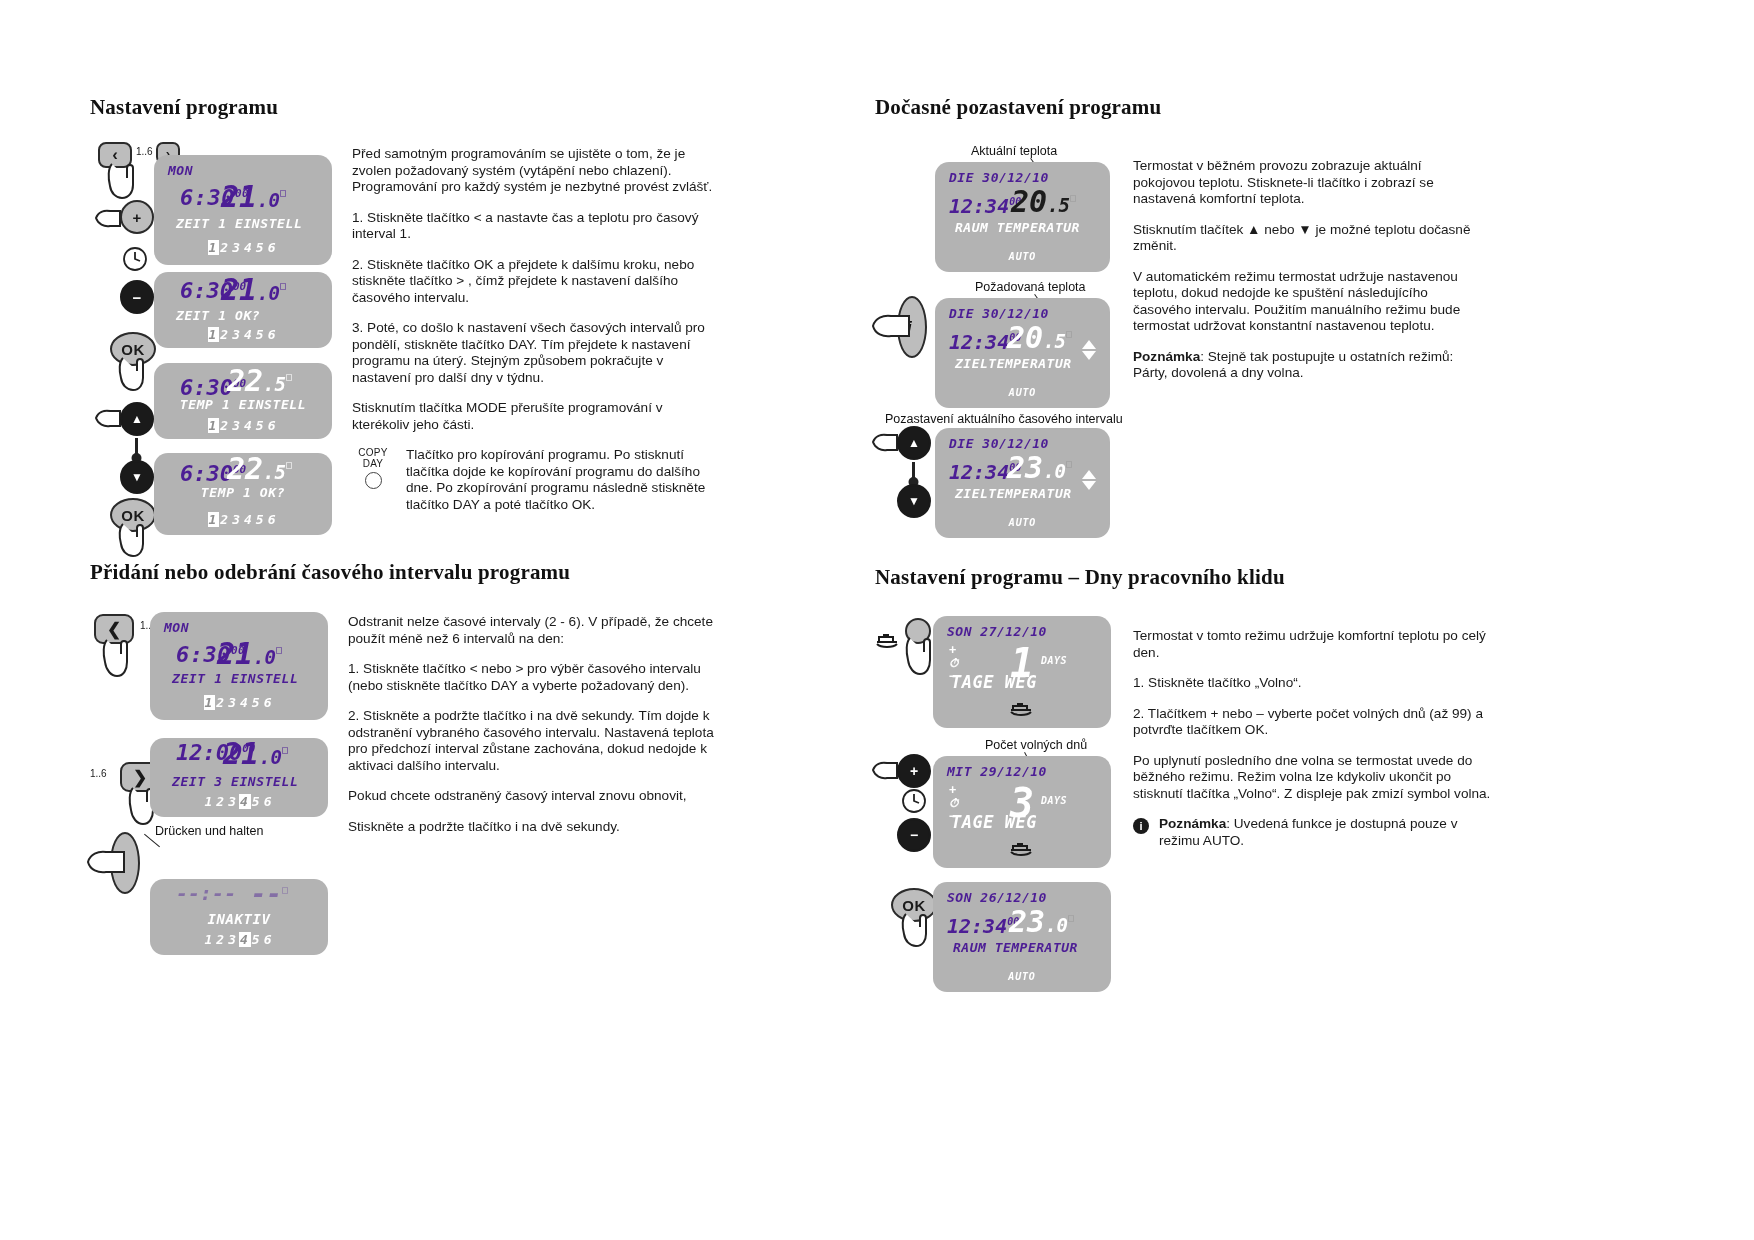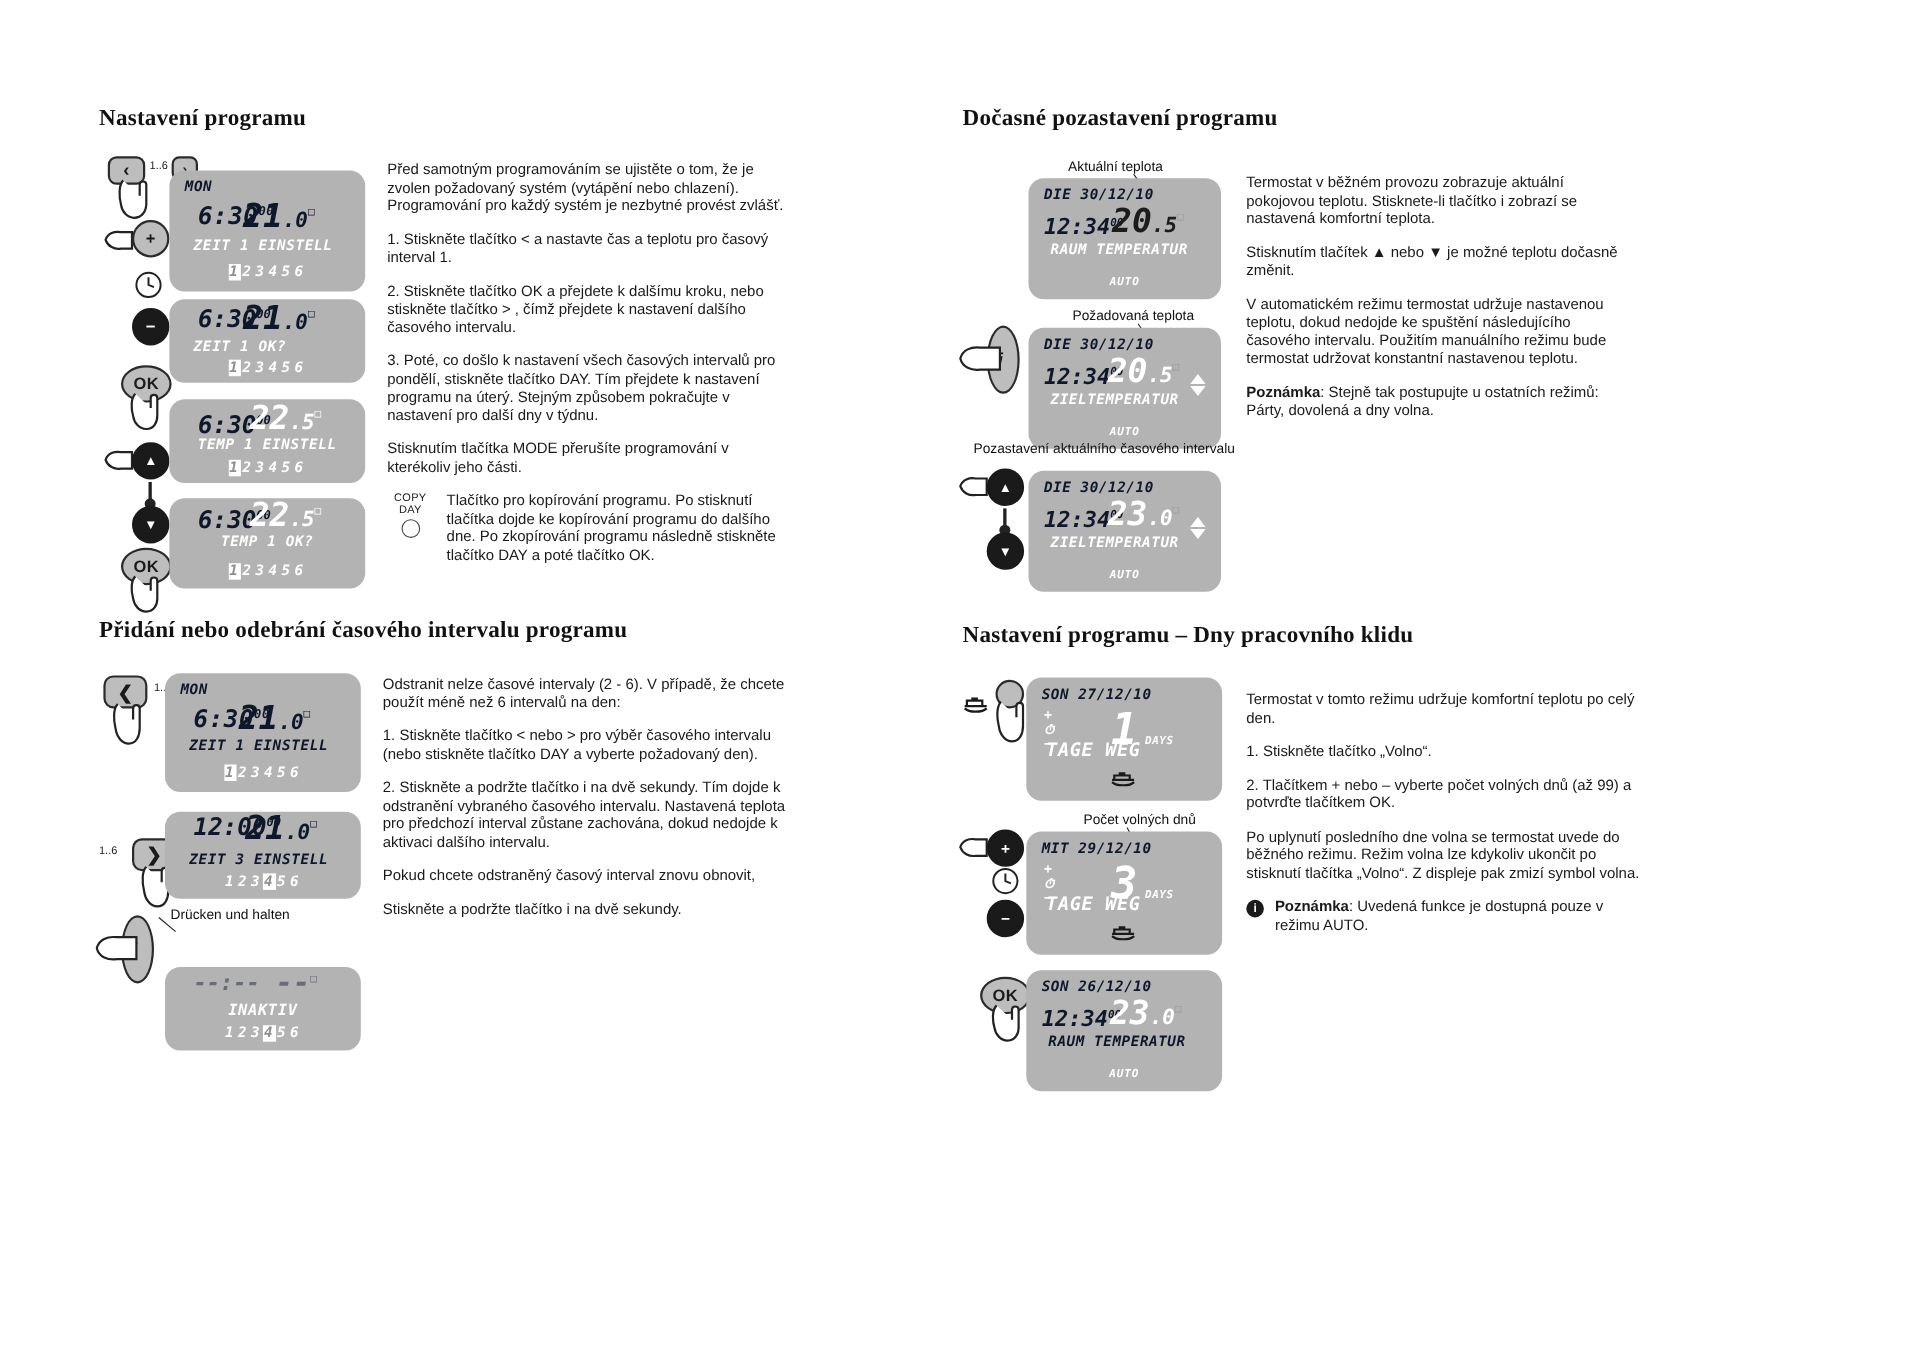--- a/index.html
+++ b/index.html
@@ -27,21 +27,21 @@
   
   .lcd {
     background: #b3b3b3;
     border-radius: 14px;
     position: relative;
     color: #fff;
     overflow: hidden;
   }
 
   .seg { font-family: "DejaVu Sans Mono", monospace; font-style: italic; font-weight: bold; }
-  .seg-dim  { color: #0f172a; }
+  .seg-dim  { color: #4c1d95; }
   .seg-lite { color: #ffffff; }
   .seg-dark { color: #1c1c1c; }
 
   .lcd .day      { position:absolute; left:14px; top:8px;  font-size:13px; letter-spacing:.5px; }
   .lcd .time     { position:absolute; left:26px; top:30px; font-size:22px; letter-spacing:.5px; }
   .lcd .time sup { font-size:11px; vertical-align:super; }
   .lcd .bigtemp  { position:absolute; right:46px; top:24px; font-size:30px; letter-spacing:0px;}
   .lcd .bigtemp .dec { font-size:19px; }
   .lcd .bigtemp .deg { font-size:10px; vertical-align:super; }
   .lcd .mode     { position:absolute; left:22px; bottom:34px; font-size:13px; letter-spacing:.6px; }
@@ -50,21 +50,21 @@
   .lcd .days span { padding:0 1px; }
   .lcd .days span.hl { background:#fff; color:#8f8f8f; }
 
   .arrows { position:absolute; right:14px; top:42px; display:flex; flex-direction:column; gap:2px; }
   .tri-u, .tri-d { width:0;height:0;border-left:7px solid transparent;border-right:7px solid transparent; }
   .tri-u { border-bottom:9px solid #fff; }
   .tri-d { border-top:9px solid #fff; }
 
   
   .lcd .dnum   { position:absolute; left:0; right:0; text-align:center; top:24px; font-size:40px; }
-  .lcd .dlabel { position:absolute; right:44px; top:52px; font-size:10px; letter-spacing:.5px; }
+  .lcd .dlabel { position:absolute; right:44px; top:39px; font-size:10px; letter-spacing:.5px; }
   .lcd .tage   { position:absolute; left:18px; bottom:36px; font-size:17px; letter-spacing:.5px; }
   .lcd .plusminus { position:absolute; left:16px; top:28px; font-size:12px; line-height:13px; color:#fff;}
   .lcd .bedicon { position:absolute; left:0; right:0; text-align:center; bottom:8px; }
 
   
   .btn-oval, .btn-circ, .btn-rr {
     background:#bdbdbd; border:2px solid #2b2b2b; display:flex;
     align-items:center; justify-content:center;
     font-weight:bold; color:#1a1a1a;
   }
@@ -362,21 +362,21 @@
         <span>20</span><span style="font-size:19px">.5</span><span style="font-size:10px;vertical-align:super;color:#9a9a9a">□</span>
       </div>
       <div class="seg seg-lite" style="position:absolute;left:20px;top:58px;font-size:13px;letter-spacing:.5px;">ZIELTEMPERATUR</div>
       <div class="seg seg-lite auto">AUTO</div>
       <div class="arrows">
         <div class="tri-u"></div>
         <div class="tri-d"></div>
       </div>
     </div>
 
-    <div class="callout" style="position:absolute;left:10px;top:401px;text-align:right;">Pozastavení aktuálního časového intervalu</div>
+    <div class="callout" style="position:absolute;left:10px;top:412px;text-align:right;">Pozastavení aktuálního časového intervalu</div>
 
     <div style="position:absolute;left:0px;top:428px;width:62px;">
       <svg width="30" height="26" style="position:absolute;left:-4px;top:2px;">
         <path d="M2 12 C4 6 10 4 16 5 L26 5 L26 20 L16 20 C10 21 4 18 2 12 Z" fill="#fff" stroke="#222" stroke-width="2"></path>
       </svg>
       <div class="btn-circ" style="position:absolute;left:22px;top:-2px;background:#1a1a1a;color:#fff;border-color:#1a1a1a;font-size:12px;">
         <span>▲</span>
       </div>
       <svg width="16" height="26" style="position:absolute;left:31px;top:34px;">
         <rect x="6" y="0" width="3" height="16" fill="#222"></rect>

